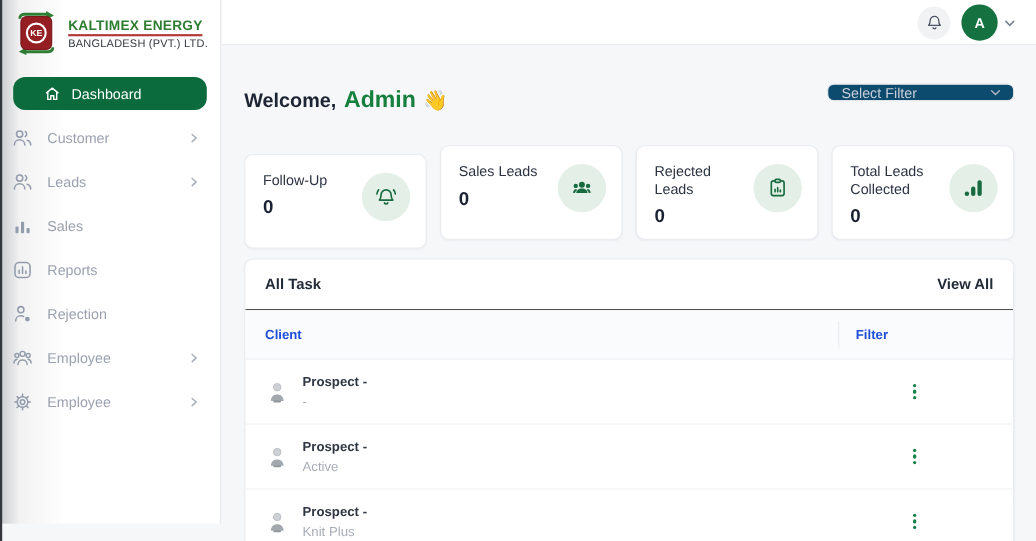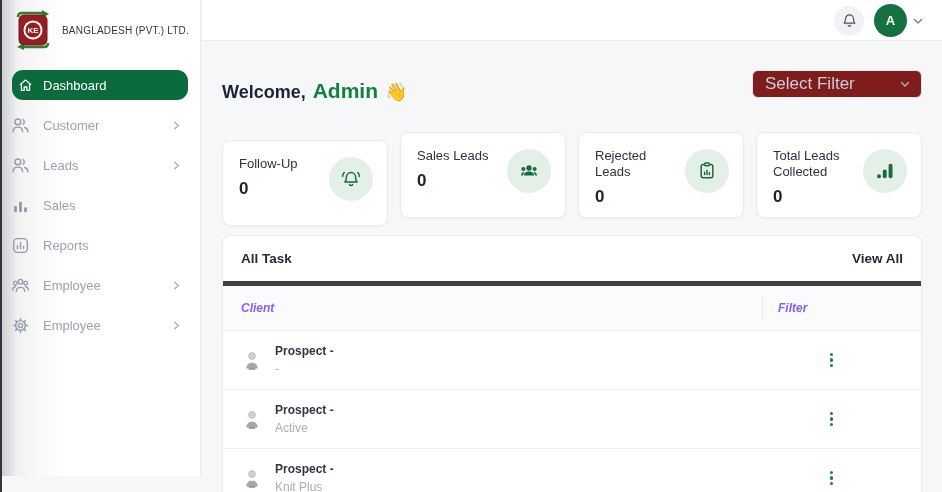--- a/index.html
+++ b/index.html
@@ -22,21 +22,21 @@
   .logo-mark { width:42px; height:40px; flex:0 0 auto; }
   .logo-text-title {
     color:#2f7d32; font-weight:bold; font-size:12.5px; letter-spacing:.2px;
     border-bottom:2px solid #b23a3a; display:inline-block; padding-bottom:1px;
   }
   .logo-text-sub { color:#33383f; font-size:10px; margin-top:2px; letter-spacing:.2px; }
   .nav { margin-top:12px; }
   .nav-active {
     margin:0 12px; height:30px; border-radius:11px;
     background:#0b6b3c; color:#fff;
-    display:flex; align-items:center; gap:10px; padding:0 6px;
+    display:flex; align-items:center; gap:10px; padding:0 28px;
     font-size:13px; cursor:pointer;
   }
   .nav-list { margin-top:5px; }
   .nav-item {
     height:40px; display:flex; align-items:center; gap:13px;
     padding:0 18px 0 11px; color:#9aa1b0; font-size:13px; cursor:pointer;
   }
   .nav-item .chev { margin-left:auto; }
   .icon { display:inline-flex; align-items:center; justify-content:center; }
   
@@ -55,23 +55,23 @@
     display:flex; align-items:center; justify-content:center;
     font-size:13px; font-weight:bold;
   }
   
   .main { position:absolute; left:202px; right:0; top:41px; bottom:0; padding:24px 20px 0 20px; overflow:hidden; }
   .welcome-row { display:flex; align-items:center; justify-content:space-between; }
   .welcome { font-size:18px; font-weight:bold; color:#1d2433; display:flex; align-items:baseline; gap:7px;margin-top:14px; }
   .welcome .name { font-size:21px; font-weight:800; color:#15803d; }
   .welcome .emoji { font-size:18px; }
   .filter-select {
-    width:170px; height:28px; background:#7f1d1d; border:1px solid #e3e6ea; border-radius:6px;
+    width:170px; height:16px; background:#0c4a6e; border:1px solid #e3e6ea; border-radius:6px;
     display:flex; align-items:center; justify-content:space-between;
-    padding:0 10px 0 12px; font-size:17px; color:#c9ced8; cursor:pointer;
+    padding:0 10px 0 12px; font-size:13px; color:#c9ced8; cursor:pointer;
   }
   
   .stats { display:flex; gap:12px; margin-top:29px; }
   .card {
     position:relative; flex:1; height:86px; background:#fff;
     border:1px solid #e9ebee; border-radius:8px;
     box-shadow:0 1px 2px rgba(16,24,40,.04);
     padding:15px 64px 0 16px;
   }
   .card.offset { transform:translateY(8px); }
@@ -81,26 +81,26 @@
     position:absolute; right:14px; top:16px; width:44px; height:44px; border-radius:50%;
     background:#e3efe7; display:flex; align-items:center; justify-content:center;
   }
   
   .panel {
     margin-top:17px; background:#fff; border:1px solid #e9ebee; border-radius:8px;
     box-shadow:0 1px 2px rgba(16,24,40,.04); height:420px; overflow:hidden;
   }
   .panel-head {
     display:flex; align-items:center; justify-content:space-between;
-    padding:15px 18px; border-bottom:5px solid #404040;
+    padding:15px 18px; border-bottom:1px solid #404040;
   }
   .panel-title, .view-all { font-size:13.5px; font-weight:bold; color:#232b38; }
   .view-all { cursor:pointer; }
   .thead { display:flex; background:#fafbfc; border-bottom:1px solid #eef0f2; height:45px; align-items:center; }
-  .th { font-size:12px; font-weight:bold; color:#8b5cf6;font-style:italic; }
+  .th { font-size:12px; font-weight:bold; color:#1d4ed8; }
   .th-client { flex:1; padding-left:18px; }
   .th-action { width:159px; border-left:1px solid #e9ebee; height:24px; display:flex; align-items:center; padding-left:15px; }
   .trow { display:flex; align-items:center; height:59px; border-bottom:1px solid #f0f1f3; }
   .cell-client { flex:1; display:flex; align-items:center; gap:12px; padding-left:18px; }
   .client-lines .l1 { font-size:12px; font-weight:bold; color:#2f3744; }
   .client-lines .l2 { font-size:12px; color:#a7aeb8; margin-top:4px; }
   .cell-action { width:159px; display:flex; padding-left:62px; }
   .kebab { display:flex; flex-direction:column; gap:2.5px; padding:6px; cursor:pointer; }
   .kebab i { width:3.2px; height:3.2px; border-radius:50%; background:#17824a; display:block; }
   svg { display:block; }
@@ -116,20 +116,21 @@
         <path d="M30 0 L37 4 L30 8 Z" fill="#2f7d32"></path>
         <path d="M36 33 Q36 37 32 37 H11" fill="none" stroke="#2f7d32" stroke-width="2.6"></path>
         <path d="M12 33 L5 37 L12 40 Z" fill="#2f7d32"></path>
         <rect x="7" y="5" width="28" height="30" rx="5" fill="#941e22" stroke="#7a171b" stroke-width="1"></rect>
         <circle cx="21" cy="20" r="9.5" fill="#fff"></circle>
         <circle cx="21" cy="20" r="7.6" fill="#941e22"></circle>
         <text x="21" y="23" font-size="8" font-weight="bold" fill="#ffffff" text-anchor="middle" font-family="Liberation Sans, sans-serif">KE</text>
       </svg>
     </span>
     <span>
+      <span class="logo-text-title">KALTIMEX ENERGY</span>
       <div class="logo-text-sub">BANGLADESH (PVT.) LTD.</div>
     </span>
   </div>
 
   <div class="nav">
     <div class="nav-active">
       <span class="icon">
         <svg width="15" height="15" viewBox="0 0 20 20" fill="none" stroke="#ffffff" stroke-width="1.7" stroke-linecap="round" stroke-linejoin="round">
           <path d="M3 8.6 L10 2.8 L17 8.6"></path>
             <path d="M4.6 7.6 V16.5 H8.2 V12 H11.8 V16.5 H15.4 V7.6"></path>
@@ -187,20 +188,30 @@
       <div class="nav-item">
         <span class="icon">
           <svg width="19" height="19" viewBox="0 0 20 20" fill="none" stroke="#939cac" stroke-width="1.5" stroke-linecap="round">
             <rect x="2.8" y="2.8" width="14.4" height="14.4" rx="4"></rect>
             <path d="M6.8 13.2 V10.2 M10 13.2 V6.8 M13.2 13.2 V11"></path>
           </svg>
         </span>
         <span>Reports</span>
       </div>
 
+      <div class="nav-item">
+        <span class="icon">
+          <svg width="19" height="19" viewBox="0 0 20 20" fill="none" stroke="#939cac" stroke-width="1.5" stroke-linecap="round">
+            <circle cx="8.4" cy="5.8" r="2.9"></circle>
+              <path d="M3.4 16.6c0-3 2.2-4.9 5-4.9 1 0 1.9.2 2.7.7"></path>
+            <circle cx="14.6" cy="14.8" r="2.3" fill="#939cac" stroke="none"></circle>
+          </svg>
+        </span>
+        <span>Rejection</span>
+      </div>
 
       <div class="nav-item">
         <span class="icon">
           <svg width="19" height="19" viewBox="0 0 20 20" fill="none" stroke="#939cac" stroke-width="1.4" stroke-linecap="round">
             <circle cx="10" cy="6" r="2.4"></circle>
               <circle cx="4.6" cy="7.6" r="1.9"></circle>
               <circle cx="15.4" cy="7.6" r="1.9"></circle>
             <path d="M5.6 16.2c0-2.6 2-4.3 4.4-4.3s4.4 1.7 4.4 4.3"></path>
             <path d="M1.8 14.8c0-2 1.2-3.4 3-3.7 M18.2 14.8c0-2-1.2-3.4-3-3.7"></path>
           </svg>

